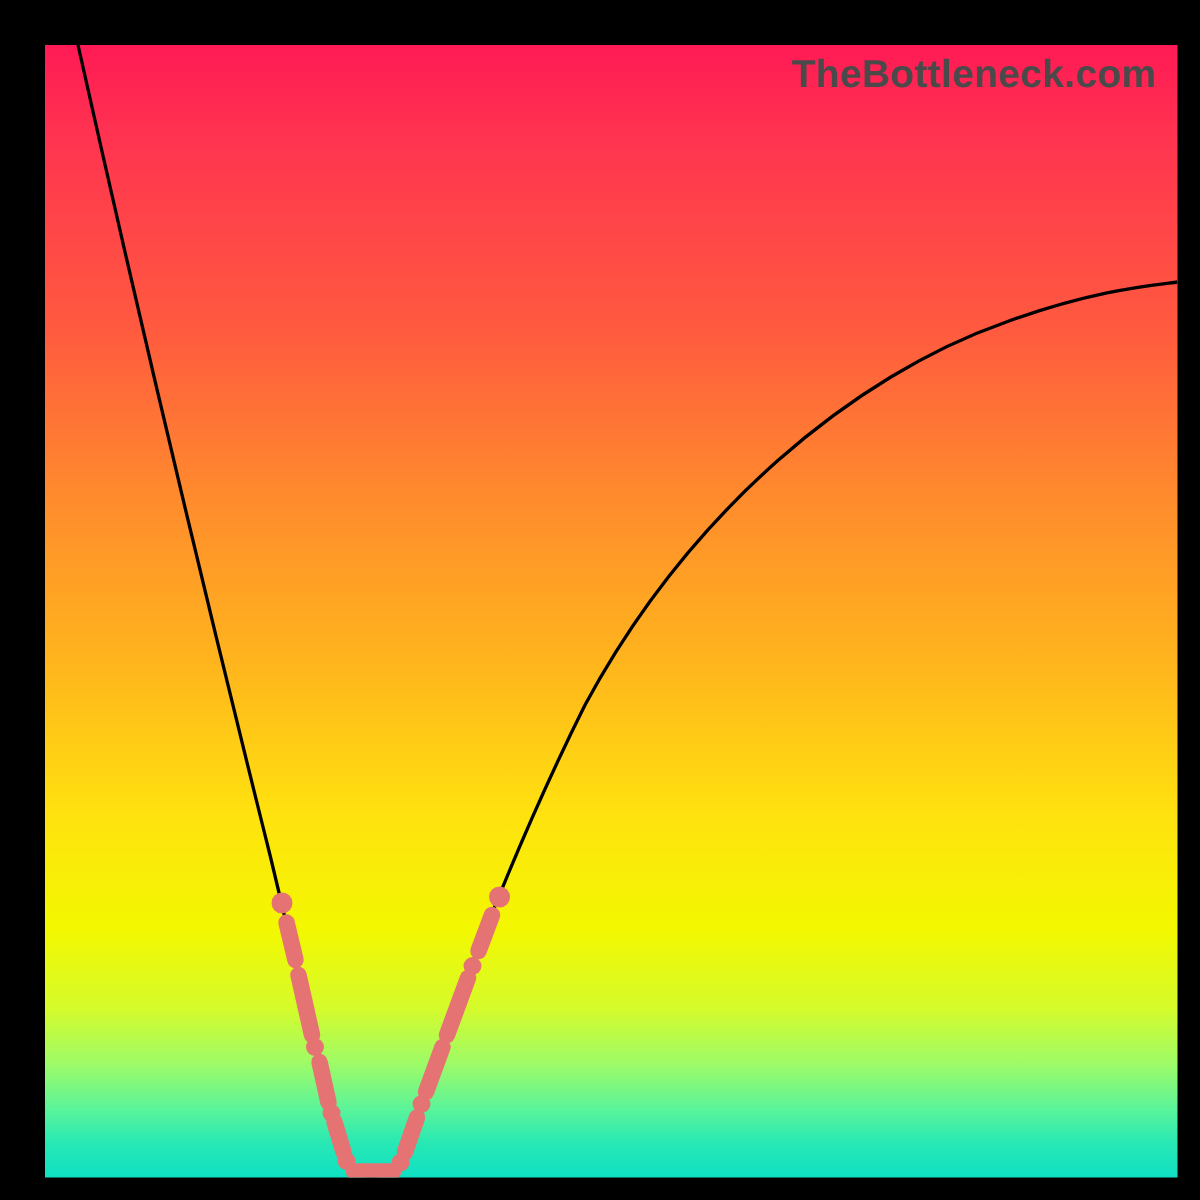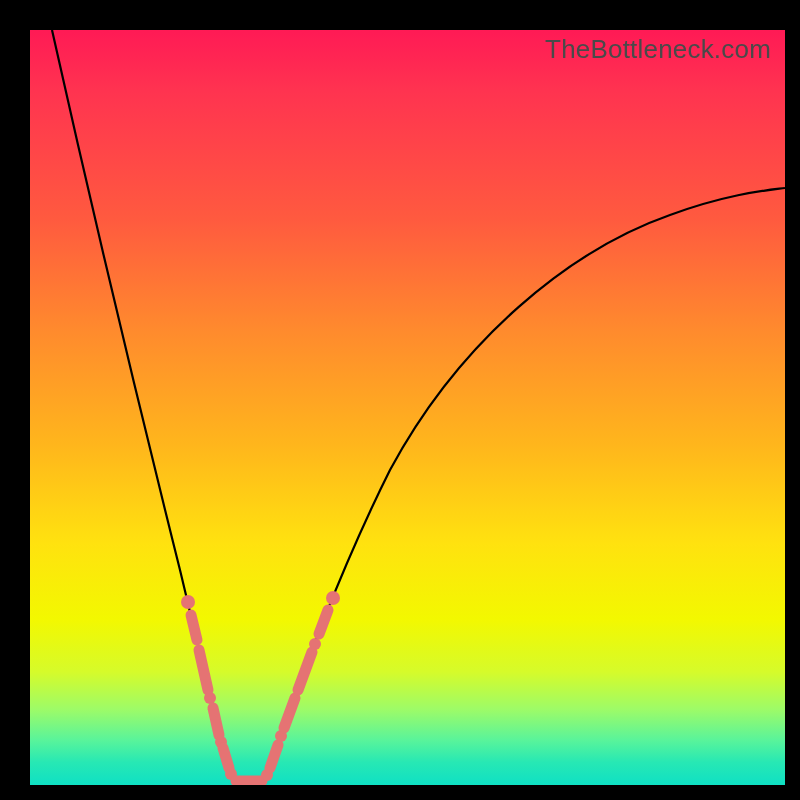--- a/index.html
+++ b/index.html
@@ -39,21 +39,21 @@
       #27e8b4 97%,
       #0fe0c4 100%
     );
   }
   .watermark {
     position: absolute;
     top: 4px;
     right: 14px;
     color: #4a4a4a;
     font-size: 26px;
-    font-weight: 400;
+    font-weight: 700;
     letter-spacing: 0.2px;
     user-select: none;
   }
   svg.curves {
     position: absolute;
     left: 0;
     top: 0;
     width: 755px;
     height: 755px;
   }

